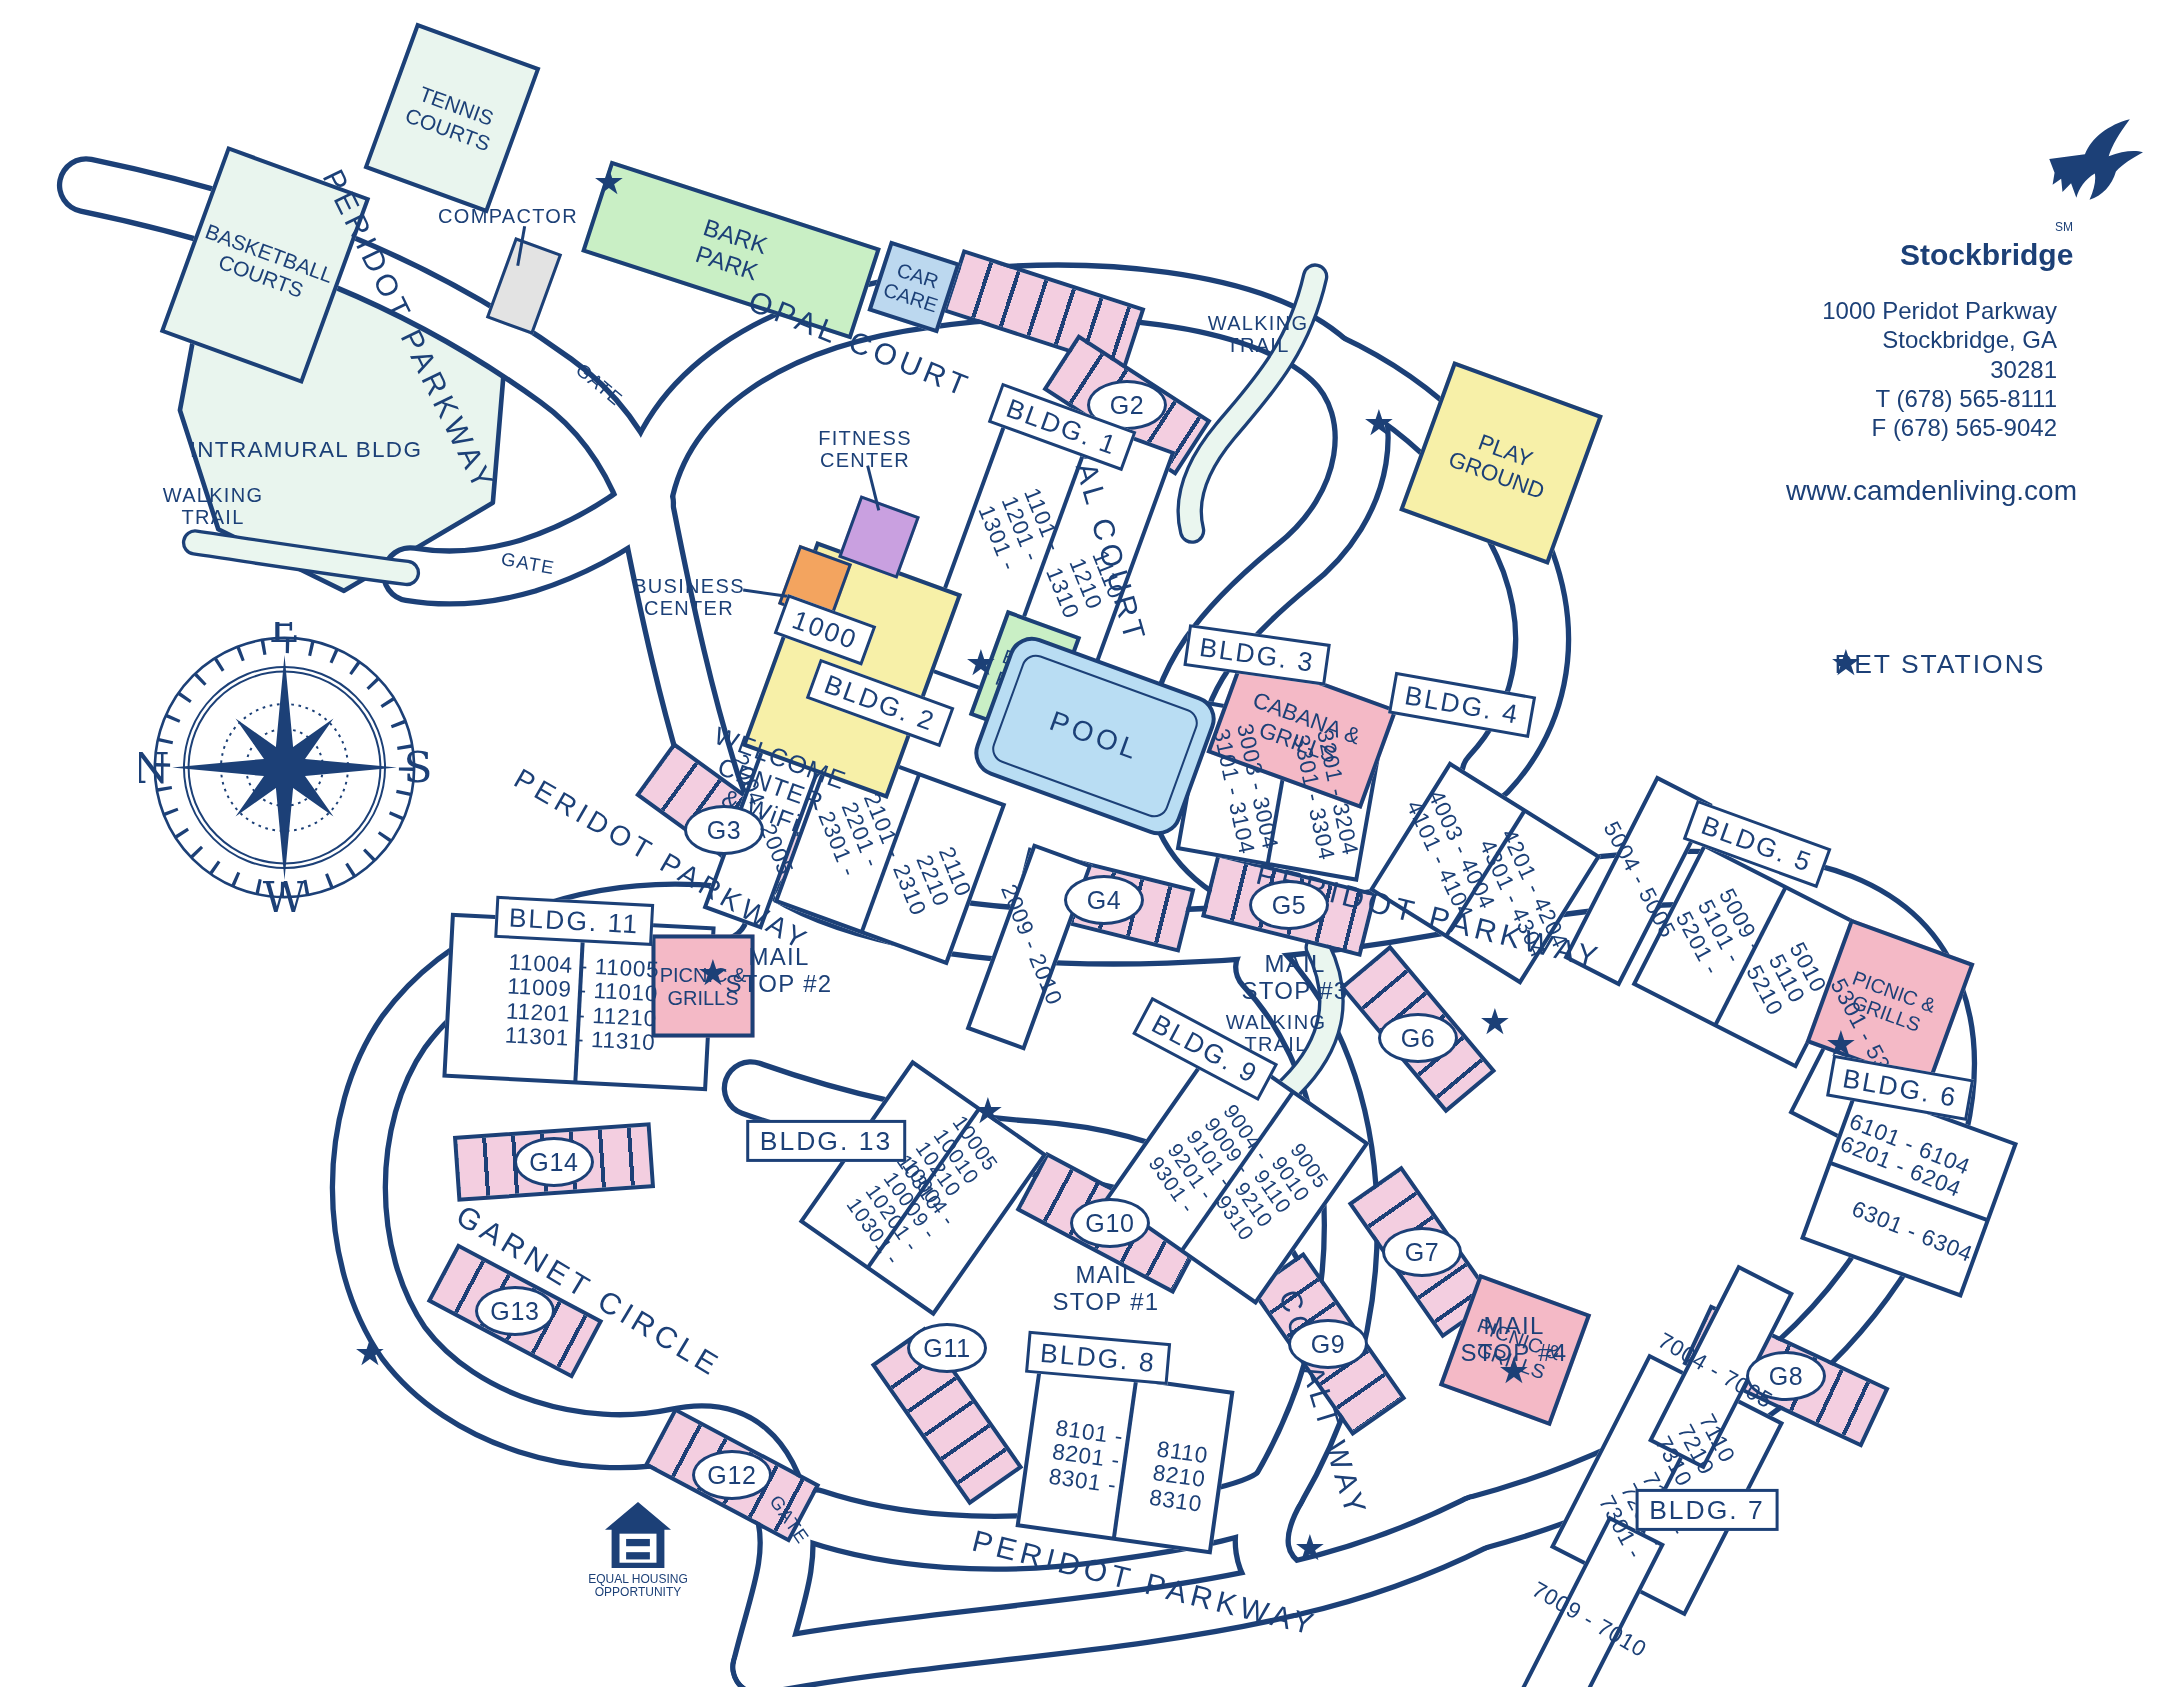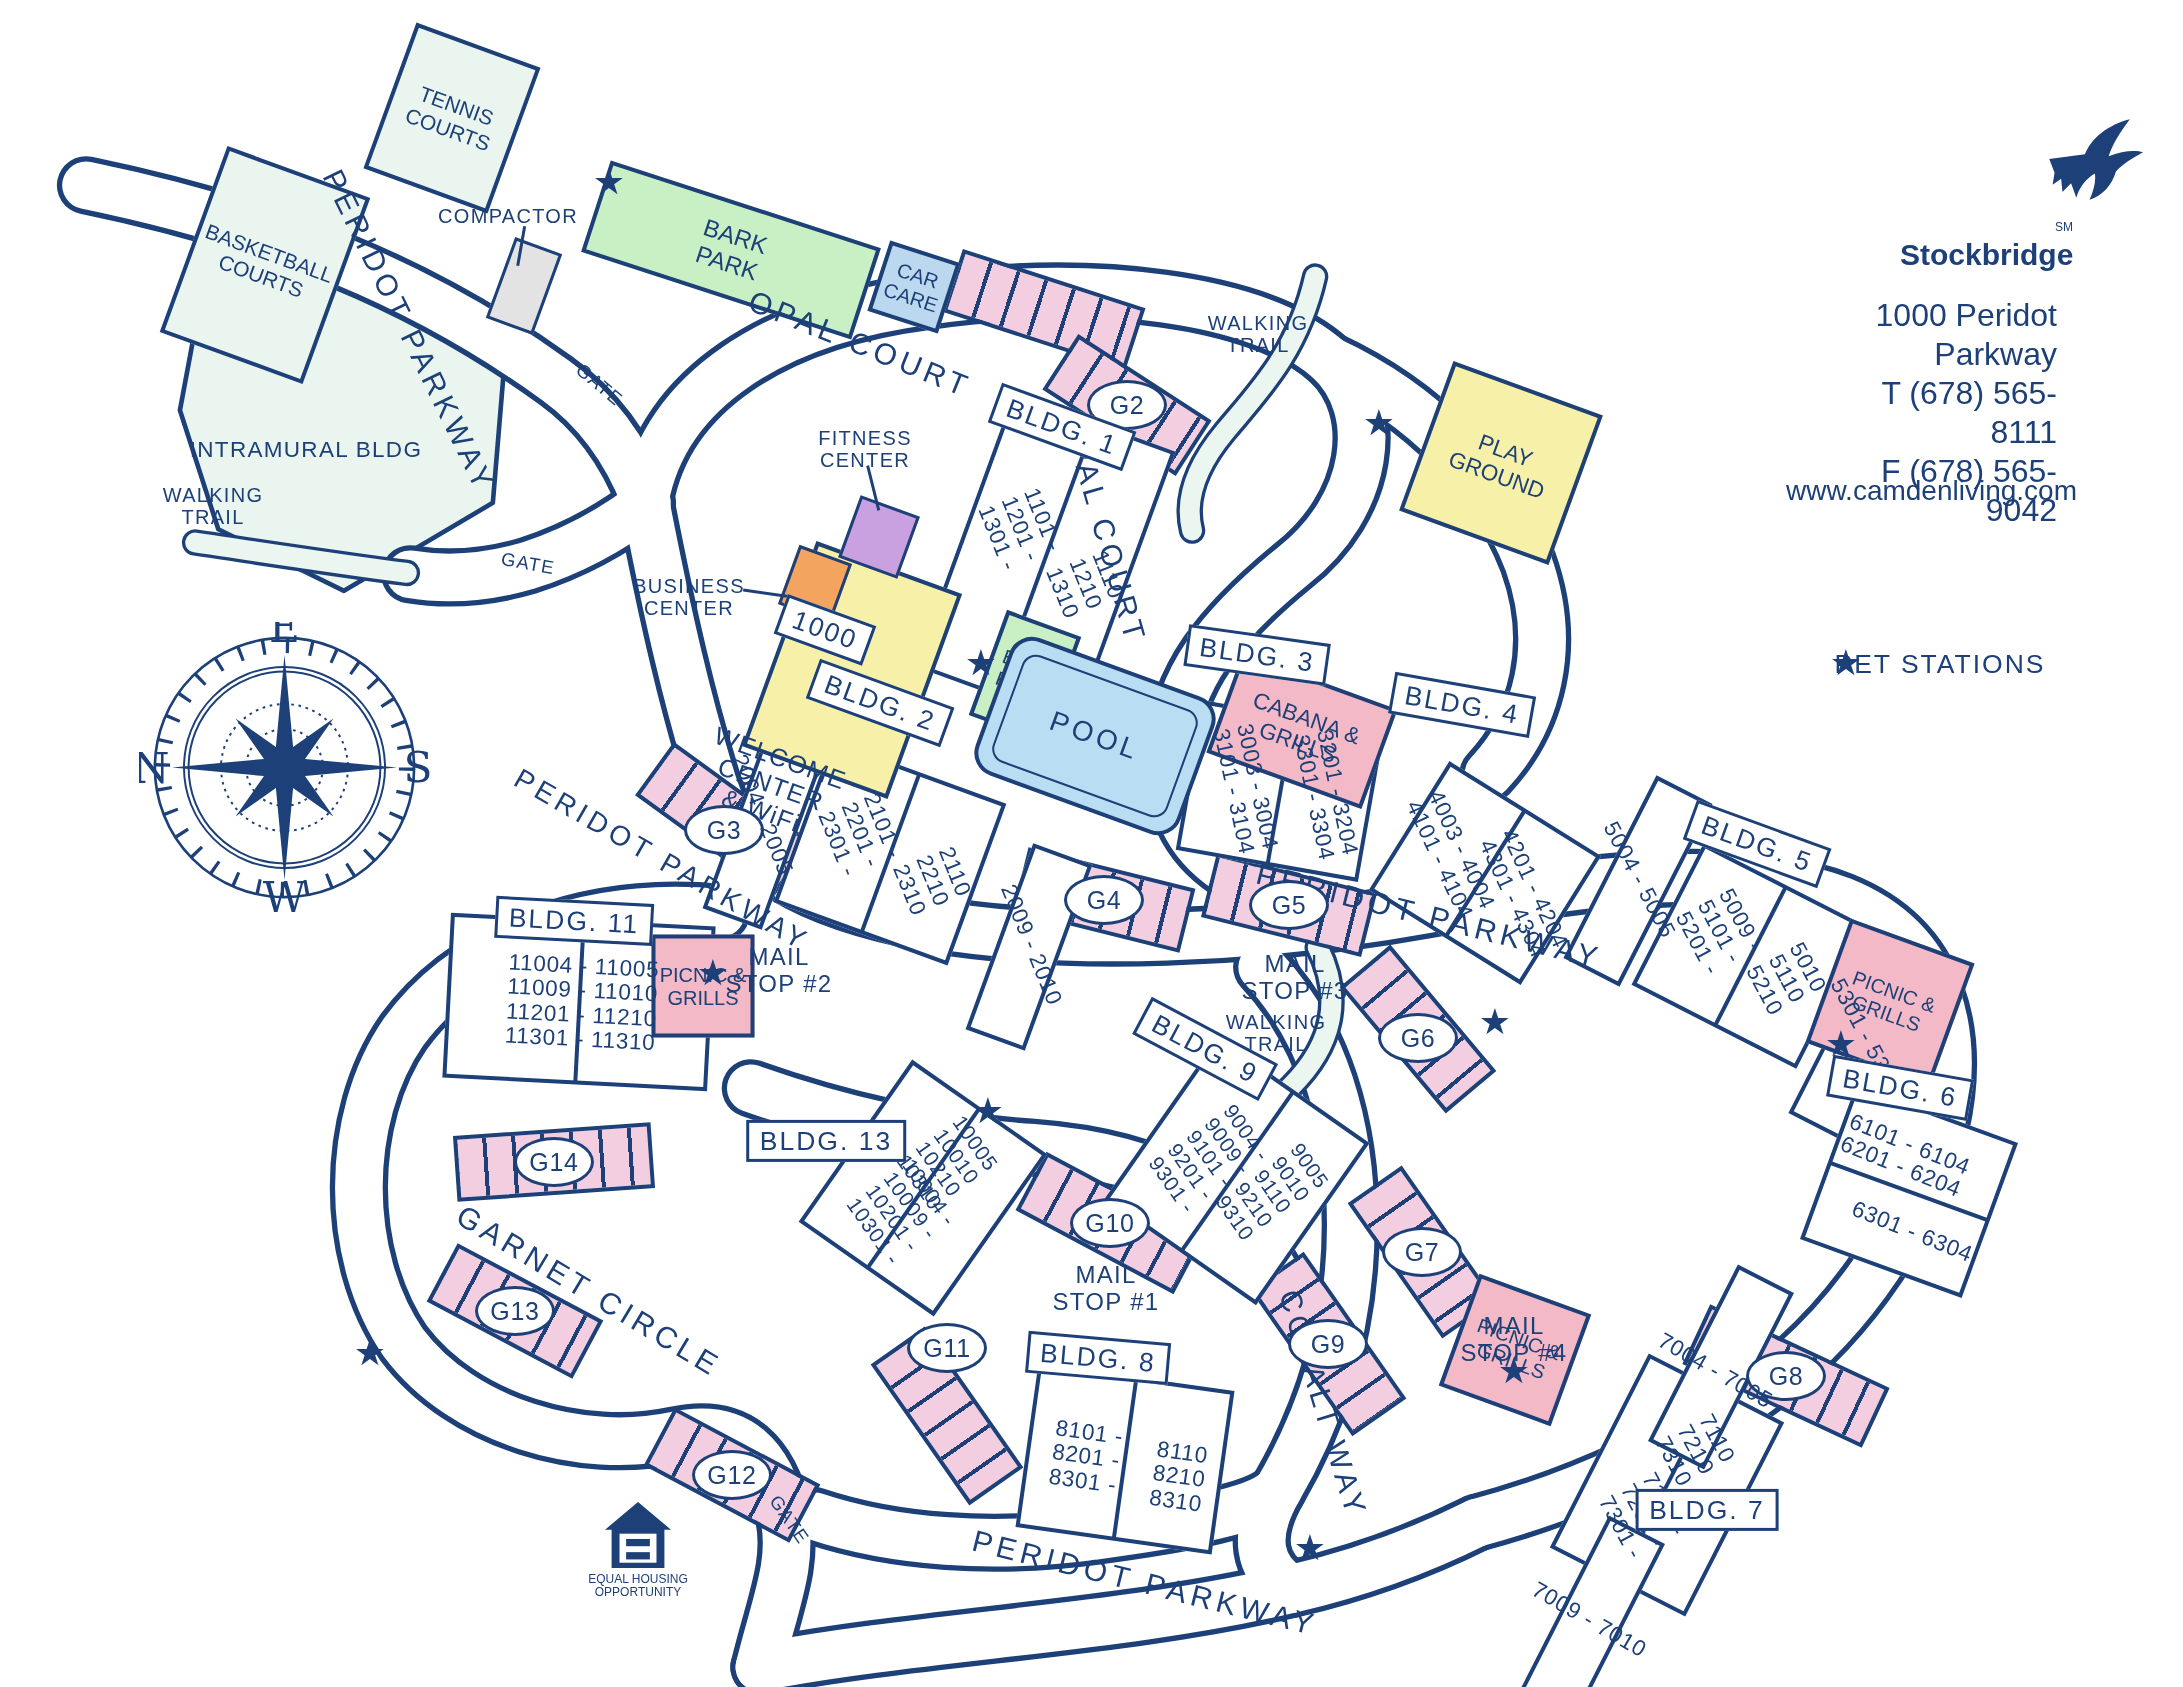--- a/index.html
+++ b/index.html
@@ -30,21 +30,21 @@
        font-size:25px;color:var(--navy);z-index:4;letter-spacing:0.7px;}
   .star{position:absolute;color:var(--navy);font-size:36px;transform:translate(-50%,-50%);z-index:5;line-height:1;}
   .leader{position:absolute;background:var(--navy);transform:translate(-50%,-50%) rotate(var(--r,0deg));}
   .roadlbl{font-size:30px;letter-spacing:4.6px;white-space:nowrap;z-index:3;}
   .gate{font-size:18.5px;letter-spacing:1.3px;z-index:3;}
   .trail-lbl{font-size:20px;letter-spacing:1.3px;z-index:3;}
   .ms{font-size:24px;letter-spacing:1.3px;z-index:4;}
   .logo-word{position:absolute;font-size:66px;letter-spacing:2px;color:var(--navy);white-space:nowrap;}
   .logo-sm{position:absolute;font-size:12px;color:var(--navy);}
   .logo-sub{position:absolute;font-size:30px;font-weight:bold;color:var(--navy);width:159px;text-align:center;}
-  .addr{position:absolute;left:1819px;width:238px;text-align:right;font-size:32px;line-height:1.22;color:var(--navy);}
+  .addr{position:absolute;left:1819px;width:238px;text-align:right;font-size:24px;line-height:1.22;color:var(--navy);}
   .site{position:absolute;left:1786px;width:278px;text-align:center;font-size:28px;color:var(--navy);}
   .eh-txt{position:absolute;font-size:12px;line-height:1.1;text-align:center;transform:translate(-50%,0);
        color:var(--navy);letter-spacing:0px;white-space:pre-line;}
 </style>
 </head>
 <body>
 
 <div id="canvas">
 
   <svg id="roadsvg" width="2183" height="1687" viewBox="0 0 3300 2550">
@@ -315,20 +315,21 @@
     <text x="220" y="438" text-anchor="middle" font-family="DejaVu Serif, serif" font-size="64" fill="#1c4077">W</text>
   </svg>
 
   <div class="logo-sm" style="left:2055px;top:220px">SM</div>
   <svg style="position:absolute;left:2044px;top:118px" width="99" height="99" viewBox="0 0 150 150">
     <path fill="#1c4077" d="M8,62 L62,55 C72,30 98,10 130,2 C114,23 103,42 98,58 C118,50 138,48 150,52 C134,61 119,70 109,81 C103,102 88,118 69,124 C76,108 79,95 77,84 C62,93 53,106 49,121 L41,99 L28,112 L26,92 L13,101 L16,83 Z"></path>
   </svg>
   <div class="logo-sub" style="left:1900px;top:238px">Stockbridge</div>
   <div class="addr" style="top:296px">
     <div>1000 Peridot Parkway</div>
+    <div>Stockbridge, GA  30281</div>
     <div>T (678) 565-8111</div>
     <div>F (678) 565-9042</div>
   </div>
   <div class="site" style="top:475px">www.camdenliving.com</div>
 
   <svg style="position:absolute;left:605px;top:1502px" width="66" height="66" viewBox="0 0 100 100">
     <path fill="#1c4077" d="M50,0 L100,42 L90,42 L90,100 L10,100 L10,42 L0,42 Z"></path>
     <rect x="22" y="48" width="56" height="44" fill="#ffffff"></rect>
     <rect x="32" y="56" width="36" height="11" fill="#1c4077"></rect>
     <rect x="32" y="76" width="36" height="11" fill="#1c4077"></rect>

